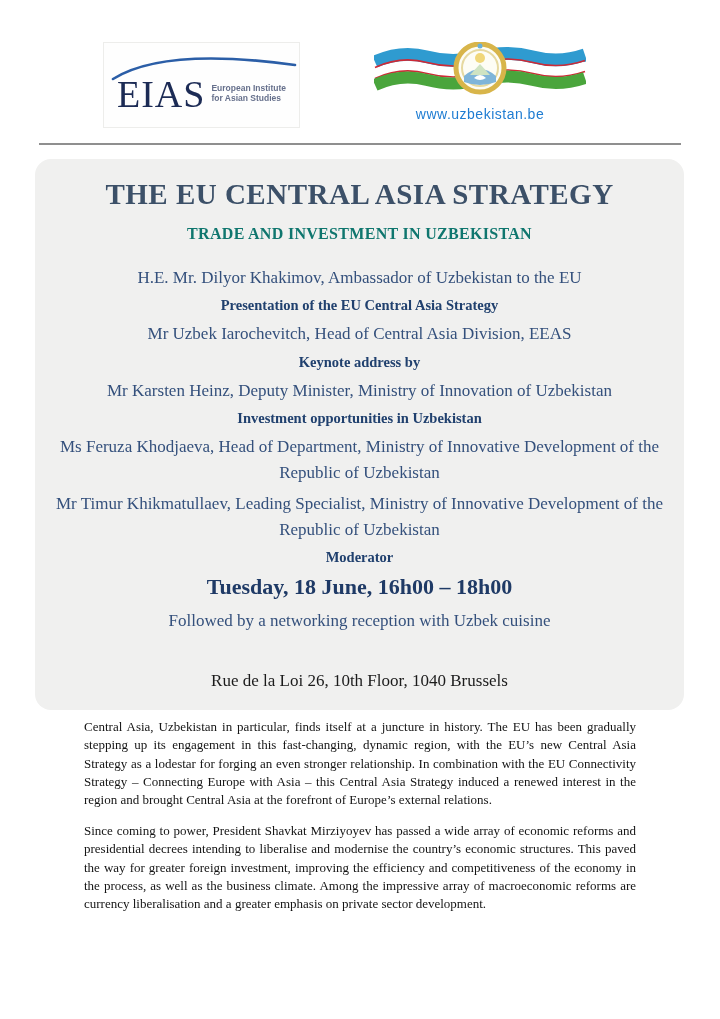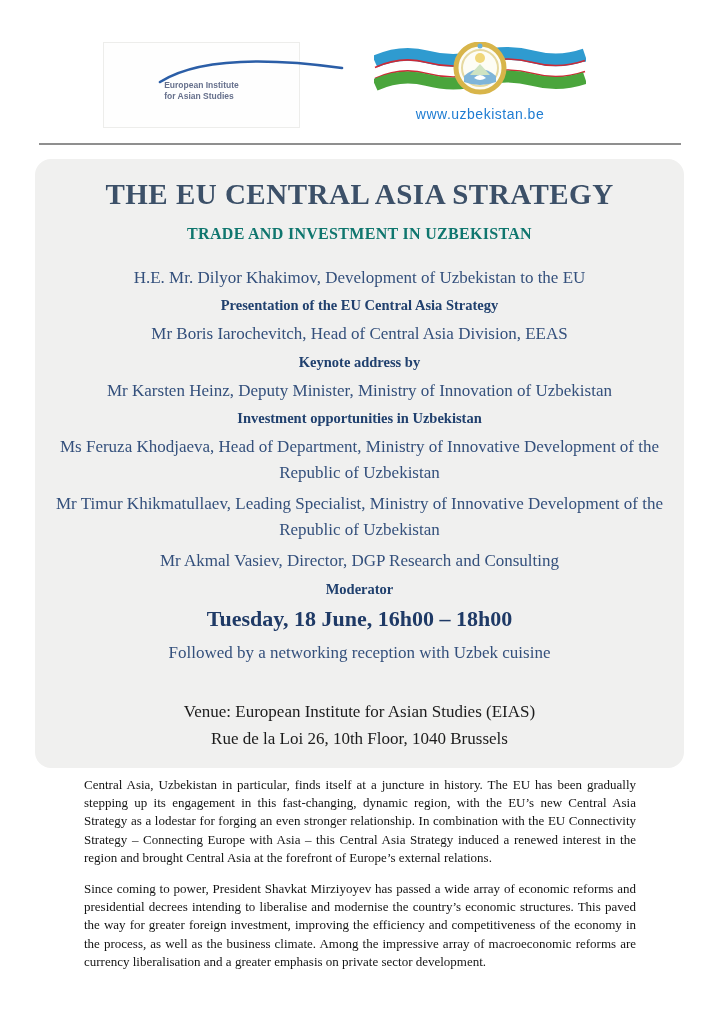--- a/index.html
+++ b/index.html
@@ -69,20 +69,21 @@
 
 <div class="page">
 
   <div class="header">
 
     <div class="eias-box">
       <div class="eias-inner">
         <svg class="eias-swoosh" width="190" height="40" viewBox="0 0 190 40">
           <path d="M4,36 Q55,4 186,22" fill="none" stroke="#2b5ea7" stroke-width="2.6" stroke-linecap="round"></path>
         </svg>
+        <span class="eias-word">EIAS</span>
         <span class="eias-tag">
           <span>European Institute</span><br>
           <span>for Asian Studies</span>
         </span>
       </div>
     </div>
 
     <div class="uz-box">
       <svg class="uz-flag" width="212" height="62" viewBox="0 0 212 62">
 
@@ -109,36 +110,34 @@
   </div>
 
   <div class="divider"></div>
 
   <div class="panel">
 
     <h1 class="title">THE EU CENTRAL ASIA STRATEGY</h1>
     <div class="subtitle">TRADE AND INVESTMENT IN UZBEKISTAN</div>
 
     <div class="agenda">
-      <div class="ag-n">H.E. Mr. Dilyor Khakimov, Development of Uzbekistan to the EU</div>
+      <div class="ag-n">H.E. Mr. Dilyor Khakimov, Ambassador of Uzbekistan to the EU</div>
       <div class="ag-h">Presentation of the EU Central Asia Strategy</div>
-      <div class="ag-n">Mr Boris Iarochevitch, Head of Central Asia Division, EEAS</div>
+      <div class="ag-n">Mr Uzbek Iarochevitch, Head of Central Asia Division, EEAS</div>
       <div class="ag-h">Keynote address by</div>
       <div class="ag-n">Mr Karsten Heinz, Deputy Minister, Ministry of Innovation of Uzbekistan</div>
       <div class="ag-h">Investment opportunities in Uzbekistan</div>
       <div class="ag-n">Ms Feruza Khodjaeva, Head of Department, Ministry of Innovative Development of the Republic of Uzbekistan</div>
       <div class="ag-n">Mr Timur Khikmatullaev, Leading Specialist, Ministry of Innovative Development of the Republic of Uzbekistan</div>
-      <div class="ag-n">Mr Akmal Vasiev, Director, DGP Research and Consulting</div>
       <div class="ag-h">Moderator</div>
       <div class="ag-d">Tuesday, 18 June, 16h00 – 18h00</div>
       <div class="ag-n">Followed by a networking reception with Uzbek cuisine</div>
     </div>
 
     <div class="venue">
-      <div>Venue: European Institute for Asian Studies (EIAS)</div>
       <div>Rue de la Loi 26, 10th Floor, 1040 Brussels</div>
     </div>
   </div>
 
   <div class="bodytext">
     <p>Central Asia, Uzbekistan in particular, finds itself at a juncture in history. The EU has been gradually stepping up its engagement in this fast-changing, dynamic region, with the EU’s new Central Asia Strategy as a lodestar for forging an even stronger relationship. In combination with the EU Connectivity Strategy – Connecting Europe with Asia – this Central Asia Strategy induced a renewed interest in the region and brought Central Asia at the forefront of Europe’s external relations.</p>
     <p>Since coming to power, President Shavkat Mirziyoyev has passed a wide array of economic reforms and presidential decrees intending to liberalise and modernise the country’s economic structures. This paved the way for greater foreign investment, improving the efficiency and competitiveness of the economy in the process, as well as the business climate. Among the impressive array of macroeconomic reforms are currency liberalisation and a greater emphasis on private sector development.</p>
 
   </div>
 

